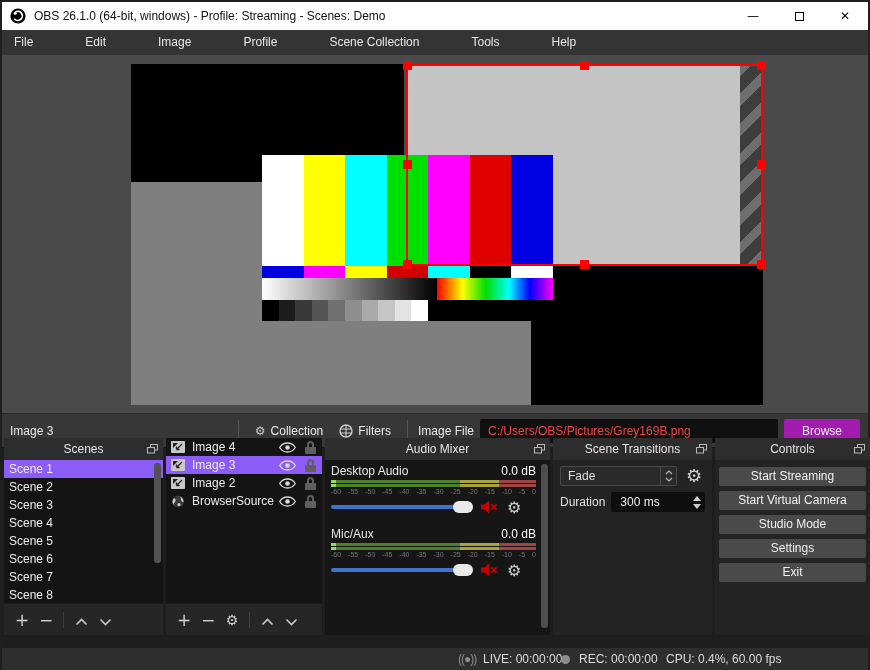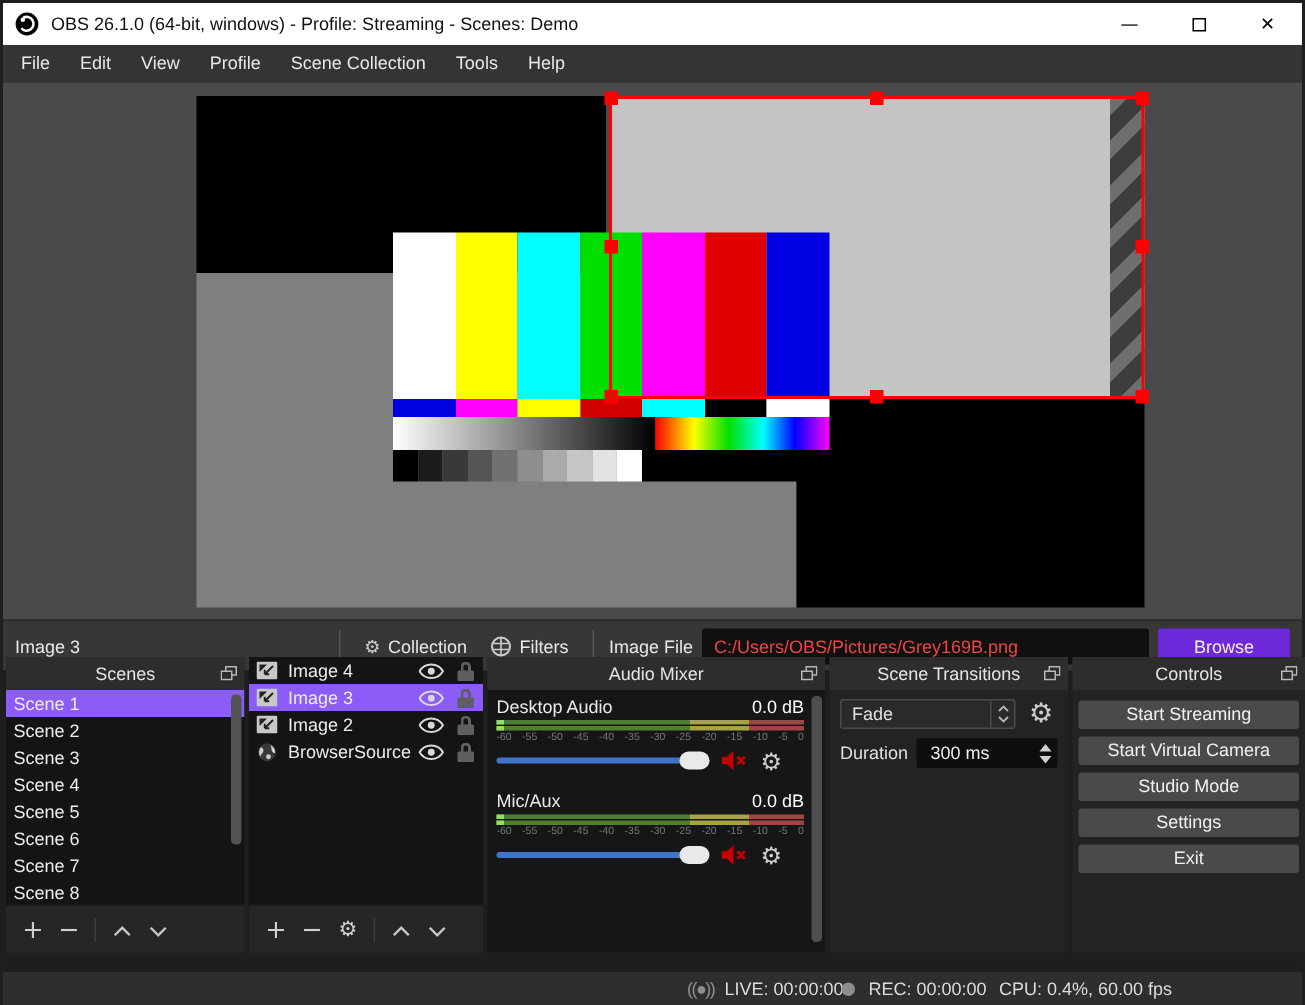--- a/index.html
+++ b/index.html
@@ -8,21 +8,21 @@
   .window { position:relative; width:870px; height:670px; border:2px solid #1f1f1f; background:#1e1e1e; }
 
   
   .titlebar { position:absolute; left:0; top:0; width:100%; height:28px; background:#ffffff; display:flex; align-items:center; color:#111; }
   .titlebar .logo { margin:0 8px 0 8px; width:16px; height:16px; }
   .win-controls { margin-left:auto; display:flex; height:100%; }
   .win-btn { width:46px; height:100%; display:flex; align-items:center; justify-content:center; color:#000; font-family:"DejaVu Sans",sans-serif; font-size:12px; }
   .maxbox { width:9px; height:9px; border:1.5px solid #000; display:inline-block; }
 
   
-  .menubar { position:absolute; left:0; top:28px; width:100%; height:25px; background:#343434; display:flex; align-items:flex-end; padding-left:2px; }
+  .menubar { position:absolute; left:0; top:28px; width:100%; height:25px; background:#343434; display:flex; align-items:flex-end; padding-left:2px;gap:32px; }
   .menu-item { color:#e8e8e8; padding:0 10px; line-height:25px; }
 
   
   .preview { position:absolute; left:0; top:53px; width:100%; height:358px; background:#4a4a4a; }
   .canvas { position:absolute; left:129px; top:9px; width:632px; height:341px; }
   .blk-tl   { position:absolute; left:0; top:0; width:273px; height:118px; background:#000; }
   .gry-left { position:absolute; left:0; top:118px; width:400px; height:223px; background:#7f7f7f; }
   .img3     { position:absolute; left:275px; top:0; width:357px; height:202px; background:#c4c4c4; }
   .img3 .stripes { position:absolute; right:0; top:0; bottom:0; width:23px;
       background:repeating-linear-gradient(135deg,#6e6e6e 0 9px,#3d3d3d 9px 21px); }
@@ -41,21 +41,21 @@
   .h.tl{left:-5px;top:-5px} .h.tm{left:calc(50% - 5px);top:-5px} .h.tr{right:-5px;top:-5px}
   .h.ml{left:-5px;top:calc(50% - 5px)} .h.mr{right:-5px;top:calc(50% - 5px)}
   .h.bl{left:-5px;bottom:-5px} .h.bm{left:calc(50% - 5px);bottom:-5px} .h.br{right:-5px;bottom:-5px}
 
   
   .proptoolbar { position:absolute; left:0; top:411px; width:100%; height:35px; background:#373737; border-top:1px solid #2a2a2a; border-bottom:1px solid #191919; display:flex; align-items:center; padding:0 8px; color:#e8e8e8; }
   .vsep { width:1px; height:22px; background:#555; margin:0 8px; }
   .tb-btn { display:flex; align-items:center; gap:5px; margin:0 8px; color:#e8e8e8; }
   .gear { font-family:"DejaVu Sans",sans-serif; color:#cccccc; }
   .filepath { width:298px; height:24px; background:#101010; border-radius:2px; line-height:24px; padding-left:8px; color:#ef4444; margin:0 6px; white-space:nowrap; overflow:hidden; }
-  .browse { width:88px; height:24px; background:#6d28d9; border-radius:2px; text-align:center; line-height:24px; color:#f0f0f0; }
+  .browse { width:76px; height:24px; background:#a21caf; border-radius:2px; text-align:center; line-height:24px; color:#f0f0f0; }
   .imgfile-label { margin-left:2px; }
 
   
   .panels { position:absolute; left:0; top:434px; width:100%; height:244px; }
   .panel { position:absolute; top:2px; height:197px; background:#232323; display:flex; flex-direction:column; }
   .panel-header { height:22px; background:#2d2d2d; color:#e4e4e4; text-align:center; line-height:22px; position:relative; flex:none; }
   .popout { position:absolute; right:5px; top:6px; }
   .p-scenes      { left:2px;   width:159px; }
   .p-sources     { left:164px; width:156px; }
   .p-mixer       { left:323px; width:225px; }
@@ -133,21 +133,21 @@
       <span class="win-btn">
           <span class="maxbox"></span>
         </span>
       <span class="win-btn">✕</span>
     </div>
   </div>
 
   <div class="menubar">
     <span class="menu-item">File</span>
     <span class="menu-item">Edit</span>
-    <span class="menu-item">View</span>
+    <span class="menu-item">Image</span>
     <span class="menu-item">Profile</span>
     <span class="menu-item">Scene Collection</span>
     <span class="menu-item">Tools</span>
     <span class="menu-item">Help</span>
   </div>
 
   <div class="preview">
     <div class="canvas">
       <div class="gry-left"></div>
       <div class="blk-tl"></div>

